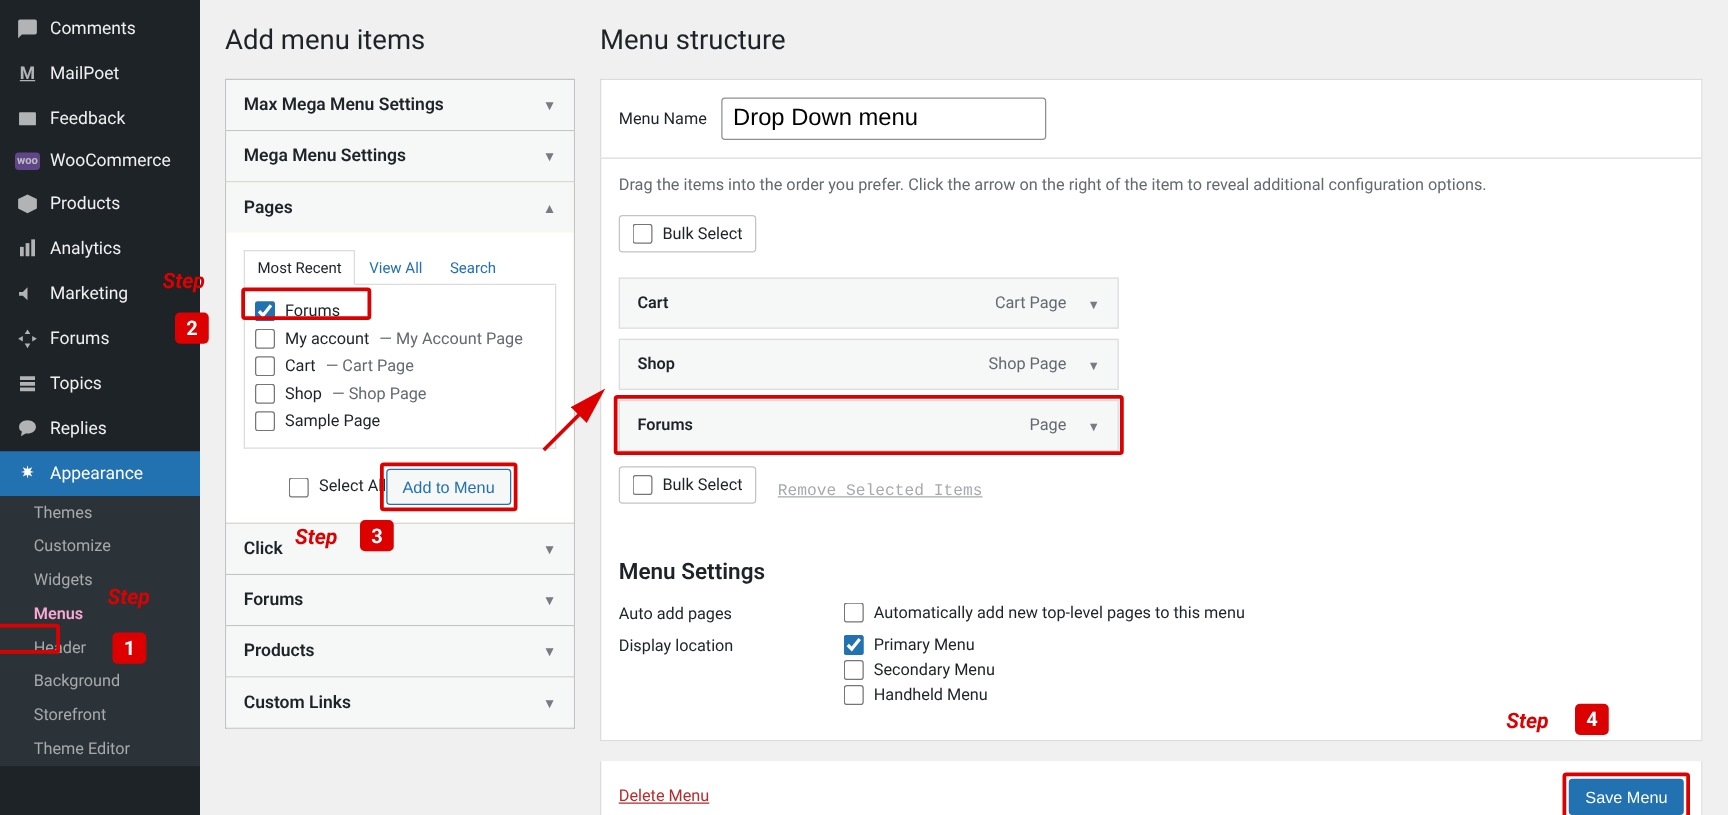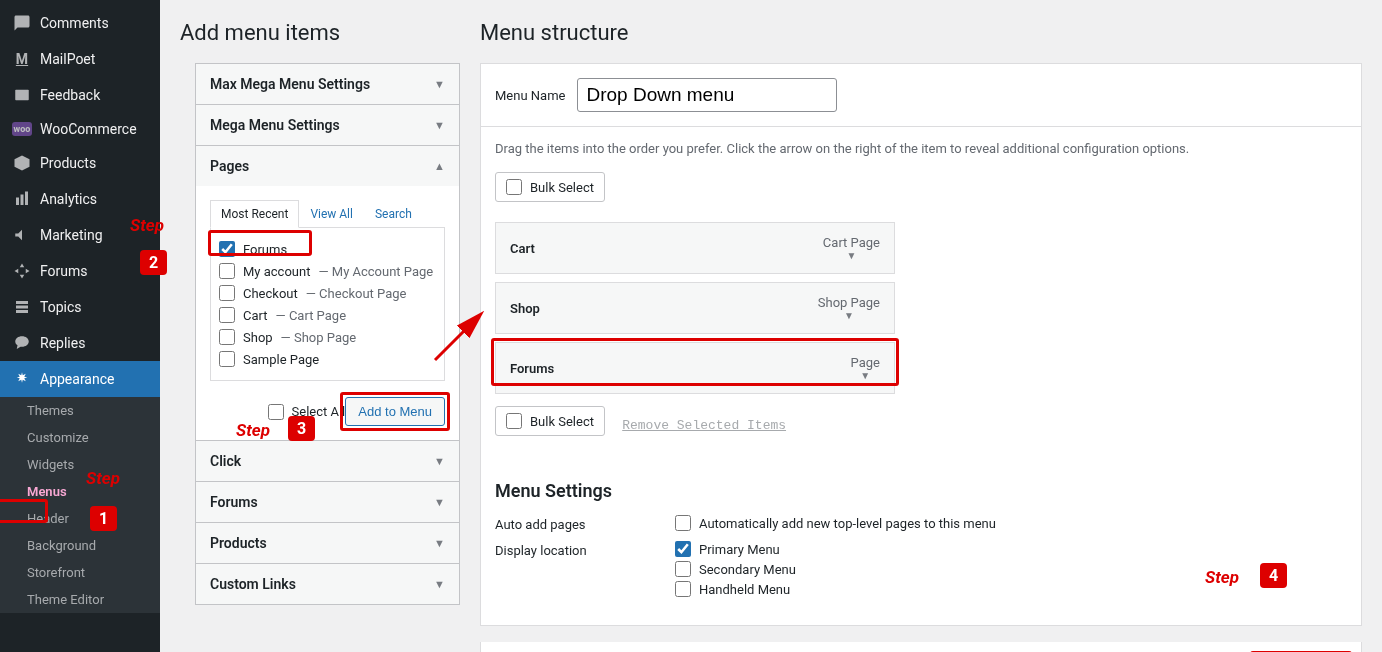--- a/index.html
+++ b/index.html
@@ -57,21 +57,20 @@
     }
     .col-left { width: 280px; }
     .col-right { flex: 1; }
 
     h2.section-title { font-size: 22px; font-weight: 400; margin: 10px 0 18px; }
 
     .accordion {
       background: #fef9c3;
       border: 1px solid #c3c4c7;
       margin-bottom: 0;
-      margin-left: 15px;
     }
     .accordion + .accordion { border-top: none; }
     .accordion-header {
       display: flex;
       justify-content: space-between;
       align-items: center;
       padding: 12px 14px;
       cursor: pointer;
       font-weight: 600;
       font-size: 14px;
@@ -119,21 +118,21 @@
       border: 1px solid #8c8f94;
       border-radius: 3px;
       cursor: pointer;
     }
     input[type="checkbox"].checked {
       accent-color: #2271b1;
     }
 
     .pages-footer {
       display: flex;
-      justify-content: flex-end;
+      justify-content: center;
       align-items: center;
       margin-top: 16px;
     }
     .btn {
       padding: 6px 12px;
       border: 1px solid #2271b1;
       border-radius: 3px;
       background: #f6f7f7;
       color: #2271b1;
       font-size: 13px;
@@ -185,21 +184,21 @@
       justify-content: space-between;
       align-items: center;
       padding: 12px 14px;
       border: 1px solid #dcdcde;
       background: #f6f7f7;
       font-size: 13px;
       font-weight: 600;
       margin-bottom: 8px;
       cursor: move;
     }
-    .menu-item .meta { color: #646970; font-weight: 400; display: flex; align-items: center; gap: 0; flex-direction: column; }
+    .menu-item .meta { color: #646970; font-weight: 400; display: flex; align-items: flex-end; gap: 17px; }
     .menu-item .chev { font-size: 10px; color: #787c82; }
 
     .remove-link { color: #a7aaad; text-decoration: underline; font-size: 13px; margin-left: 14px; font-family: Liberation Mono, monospace; }
 
     .settings-section { margin-top: 24px; }
     .settings-section h3 { font-size: 18px; font-weight: 600; margin-bottom: 12px; }
     .settings-row { display: flex; margin-bottom: 6px; font-size: 13px; }
     .settings-row .label { width: 180px; color: #1d2327; padding-top: 4px; }
     .settings-row .controls .checkbox-row { padding: 2px 0; }
 
@@ -415,25 +414,20 @@
         <div class="pages-list" style="position:relative">
           <div class="red-box" style="left:-3px; top:2px; width:104px; height:26px;"></div>
           <div class="checkbox-row">
             <input type="checkbox" checked="" class="checked" style="">
             <span>Forums</span>
           </div>
           <div class="checkbox-row">
             <input type="checkbox" style="">
             <span>My account</span>
               <span class="dim"> — My Account Page</span>
-          </div>
-          <div class="checkbox-row">
-            <input type="checkbox" style="">
-            <span>Checkout</span>
-              <span class="dim"> — Checkout Page</span>
           </div>
           <div class="checkbox-row">
             <input type="checkbox" style="">
             <span>Cart</span>
               <span class="dim"> — Cart Page</span>
           </div>
           <div class="checkbox-row">
             <input type="checkbox" style="">
             <span>Shop</span>
               <span class="dim"> — Shop Page</span>

